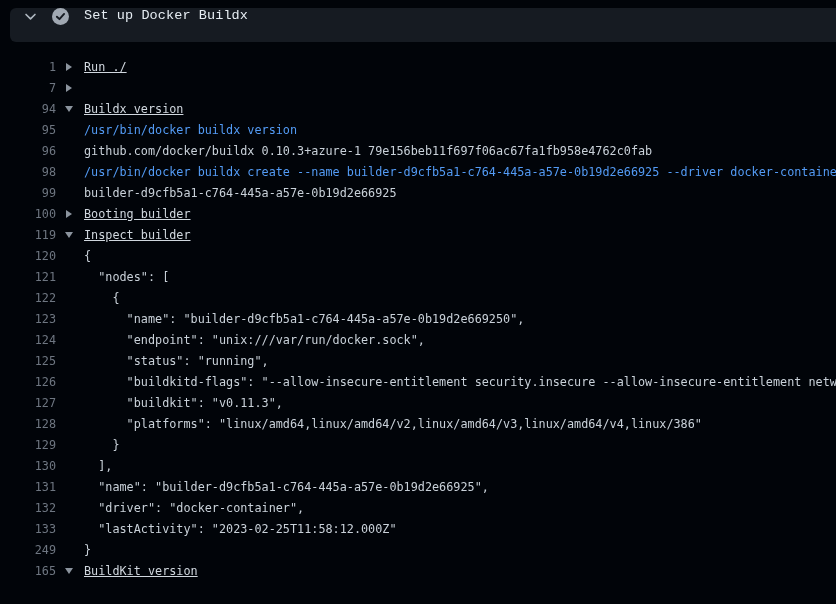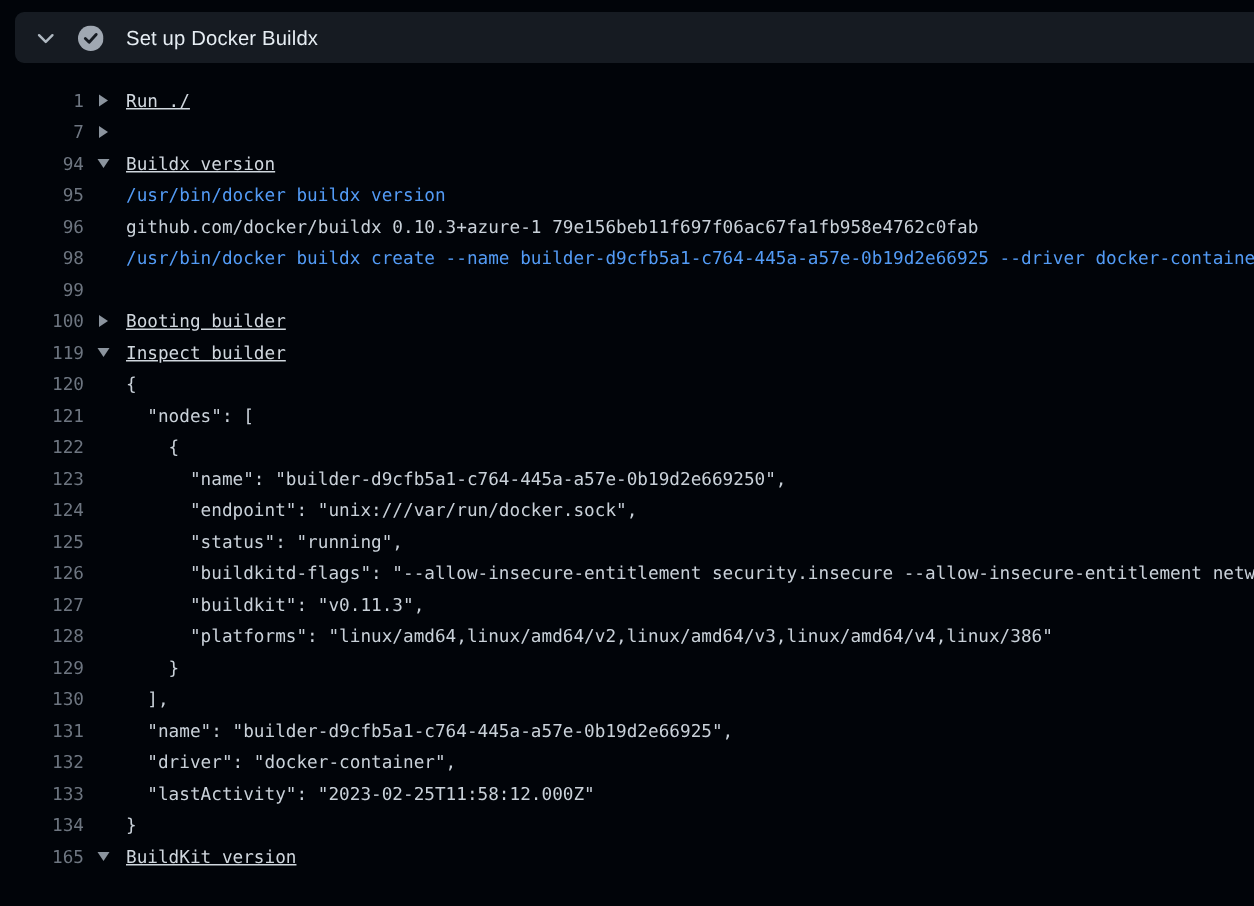--- a/index.html
+++ b/index.html
@@ -11,23 +11,23 @@
   }
 
   
   .step-header {
     position: absolute;
     top: 8px; left: 10px; right: 0;
     height: 34px;
     background: #161b22;
     border-radius: 6px 0 0 6px;
     display: flex;
-    align-items: center;
     padding-left: 12px;
     cursor: pointer;
+    font-family: Liberation Mono, monospace;
   }
   .chevron-wrap {
     width: 16px; height: 16px;
     display: flex; align-items: center; justify-content: center;
     color: #afb8c1;
   }
   .check-wrap {
     margin-left: 14px;
     width: 17px; height: 17px;
     display: flex; align-items: center; justify-content: center;
@@ -110,33 +110,33 @@
   <span class="step-title">Set up Docker Buildx</span>
 </div>
 
 <div class="log" id="log">
     <div class="log-row group"><span class="line-num">1</span><span class="marker"><span class="tri closed"></span></span><span class="line-text">Run ./</span></div>
     <div class="log-row group"><span class="line-num">7</span><span class="marker"><span class="tri closed"></span></span></div>
     <div class="log-row group"><span class="line-num">94</span><span class="marker"><span class="tri open"></span></span><span class="line-text">Buildx version</span></div>
     <div class="log-row command"><span class="line-num">95</span><span class="marker"></span><span class="line-text">/usr/bin/docker buildx version</span></div>
     <div class="log-row plain"><span class="line-num">96</span><span class="marker"></span><span class="line-text">github.com/docker/buildx 0.10.3+azure-1 79e156beb11f697f06ac67fa1fb958e4762c0fab</span></div>
     <div class="log-row command"><span class="line-num">98</span><span class="marker"></span><span class="line-text">/usr/bin/docker buildx create --name builder-d9cfb5a1-c764-445a-a57e-0b19d2e66925 --driver docker-container</span></div>
-    <div class="log-row plain"><span class="line-num">99</span><span class="marker"></span></div>
+    <div class="log-row plain"><span class="line-num">99</span><span class="marker"></span><span class="line-text">builder-d9cfb5a1-c764-445a-a57e-0b19d2e66925</span></div>
     <div class="log-row group"><span class="line-num">100</span><span class="marker"><span class="tri closed"></span></span><span class="line-text">Booting builder</span></div>
     <div class="log-row group"><span class="line-num">119</span><span class="marker"><span class="tri open"></span></span><span class="line-text">Inspect builder</span></div>
     <div class="log-row plain"><span class="line-num">120</span><span class="marker"></span><span class="line-text">{</span></div>
     <div class="log-row plain"><span class="line-num">121</span><span class="marker"></span><span class="line-text">  "nodes": [</span></div>
     <div class="log-row plain"><span class="line-num">122</span><span class="marker"></span><span class="line-text">    {</span></div>
     <div class="log-row plain"><span class="line-num">123</span><span class="marker"></span><span class="line-text">      "name": "builder-d9cfb5a1-c764-445a-a57e-0b19d2e669250",</span></div>
     <div class="log-row plain"><span class="line-num">124</span><span class="marker"></span><span class="line-text">      "endpoint": "unix:///var/run/docker.sock",</span></div>
     <div class="log-row plain"><span class="line-num">125</span><span class="marker"></span><span class="line-text">      "status": "running",</span></div>
     <div class="log-row plain"><span class="line-num">126</span><span class="marker"></span><span class="line-text">      "buildkitd-flags": "--allow-insecure-entitlement security.insecure --allow-insecure-entitlement network.host",</span></div>
     <div class="log-row plain"><span class="line-num">127</span><span class="marker"></span><span class="line-text">      "buildkit": "v0.11.3",</span></div>
     <div class="log-row plain"><span class="line-num">128</span><span class="marker"></span><span class="line-text">      "platforms": "linux/amd64,linux/amd64/v2,linux/amd64/v3,linux/amd64/v4,linux/386"</span></div>
     <div class="log-row plain"><span class="line-num">129</span><span class="marker"></span><span class="line-text">    }</span></div>
     <div class="log-row plain"><span class="line-num">130</span><span class="marker"></span><span class="line-text">  ],</span></div>
     <div class="log-row plain"><span class="line-num">131</span><span class="marker"></span><span class="line-text">  "name": "builder-d9cfb5a1-c764-445a-a57e-0b19d2e66925",</span></div>
     <div class="log-row plain"><span class="line-num">132</span><span class="marker"></span><span class="line-text">  "driver": "docker-container",</span></div>
     <div class="log-row plain"><span class="line-num">133</span><span class="marker"></span><span class="line-text">  "lastActivity": "2023-02-25T11:58:12.000Z"</span></div>
-    <div class="log-row plain"><span class="line-num">134</span><span class="marker"></span><span class="line-text">}</span></div>
+    <div class="log-row plain"><span class="line-num">249</span><span class="marker"></span><span class="line-text">}</span></div>
     <div class="log-row group"><span class="line-num">165</span><span class="marker"><span class="tri open"></span></span><span class="line-text">BuildKit version</span></div>
     <div class="log-row plain"><span class="marker"></span></div>
   </div>
 
 </body></html>

